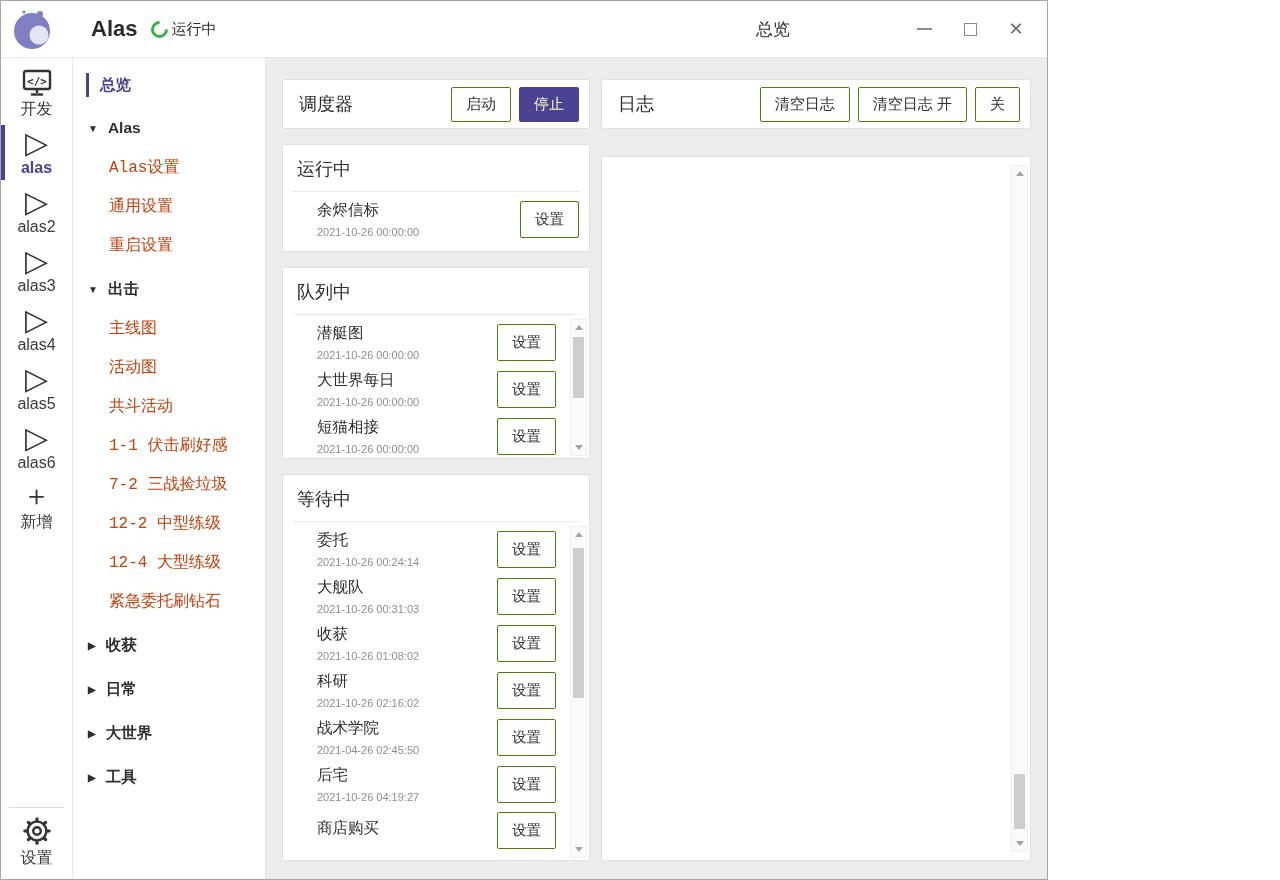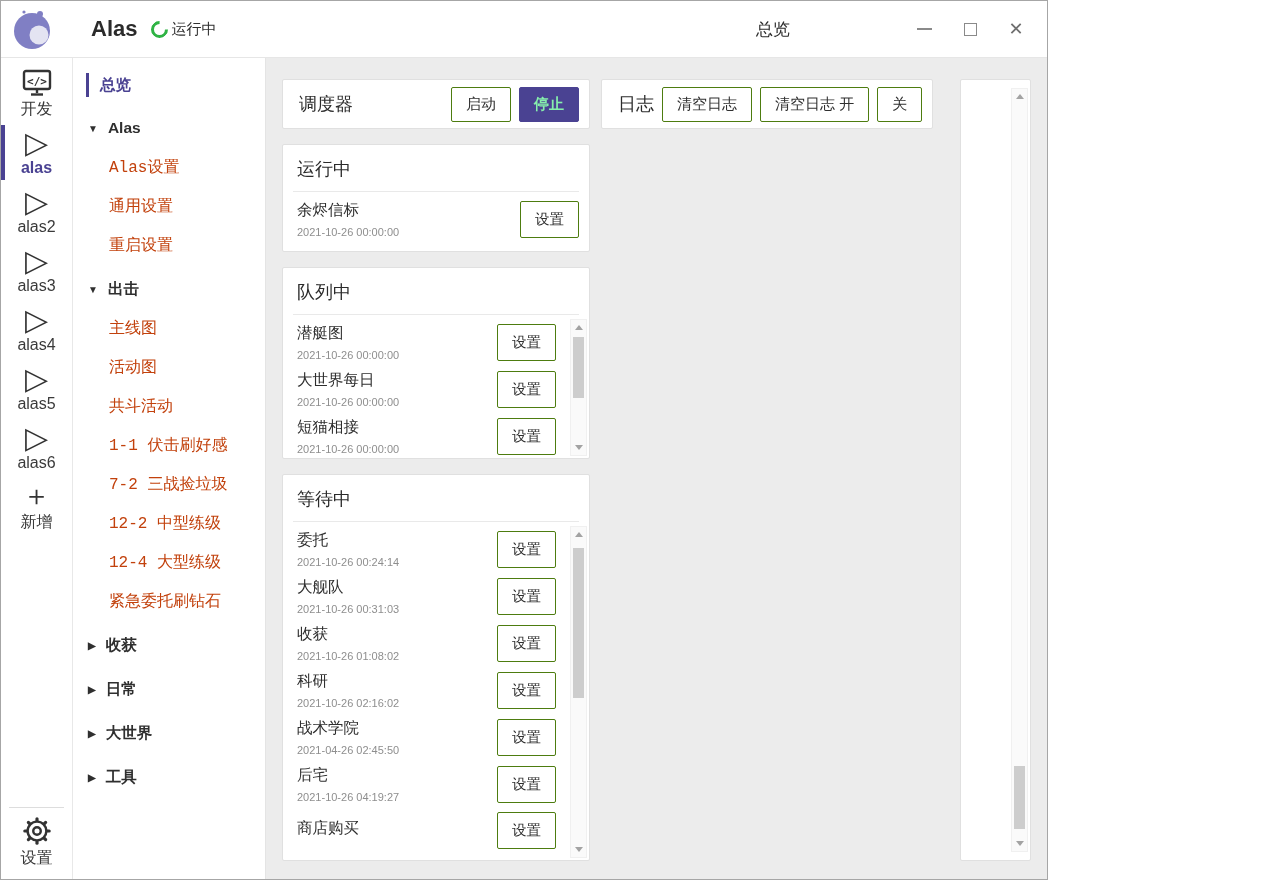--- a/index.html
+++ b/index.html
@@ -58,47 +58,47 @@
   .content { flex:1; min-width:0; background:#ececec; padding:21px 16px 18px;
              display:flex; gap:11px; }
   .card { background:#fff; border:1px solid #e0e0e0; border-radius:2px; }
 
   .sched-col { width:308px; flex:none; display:flex; flex-direction:column; gap:15px; }
   .bar-card { height:50px; flex:none; display:flex; align-items:center;
               padding:0 10px 0 16px; gap:8px; }
   .bar-title { flex:1; font-size:18px; color:#2b2b2b; }
   .btn { background:#fff; border:1px solid #4d7c0f; color:#2f2f2f; font-size:15px;
          padding:7px 14px; border-radius:2px; font-family:inherit; cursor:pointer; }
-  .btn.primary { background:#4a4292; border-color:#4a4292; color:#86efac;font-weight:bold; }
+  .btn.primary { background:#4a4292; border-color:#4a4292; color:#fef9c3; }
   .btn.small { padding:8px 14px; font-size:14.5px; margin-right:10px; }
 
   .card-title { font-size:18px; color:#2b2b2b; padding:12px 14px 10px; }
   .card-divider { height:1px; background:#e9e9e9; margin:0 10px; }
   .running-card { flex:none; padding-bottom:10px; }
   .pending-card { height:192px; flex:none; display:flex; flex-direction:column; overflow:hidden; }
   .waiting-card { flex:1; display:flex; flex-direction:column; overflow:hidden; }
 
   .task-area { flex:1; display:flex; overflow:hidden; padding:2px 0 0 14px; min-height:0; }
-  .task-list { flex:1; min-width:0; overflow:hidden; }
+  .task-list { flex:1; min-width:0; overflow:hidden;margin-left:20px; }
   .task-row { display:flex; align-items:center; padding:6px 0 3px; }
   .task-info { flex:1; min-width:0; }
   .task-name { font-size:15.5px; color:#2e2e2e; margin-bottom:5px; }
   .task-time { font-size:11px; color:#8e8e8e; }
 
   .rail { width:17px; flex:none; display:flex; flex-direction:column;
           background:#fafafa; border:1px solid #f0f0f0; margin:2px 2px 2px 4px; }
   .rail-arrow { height:15px; flex:none; display:flex; align-items:center; justify-content:center; }
   .arr-up { width:0; height:0; border-left:4px solid transparent; border-right:4px solid transparent;
             border-bottom:5px solid #a3a3a3; }
   .arr-down { width:0; height:0; border-left:4px solid transparent; border-right:4px solid transparent;
             border-top:5px solid #a3a3a3; }
   .rail-track { flex:1; position:relative; }
   .rail-thumb { position:absolute; left:2px; right:2px; background:#cdcdcd; }
 
-  .log-col { flex:1; min-width:0; display:flex; flex-direction:row; gap:27px; }
+  .log-col { flex:1; min-width:0; display:flex; flex-direction:column; gap:27px; }
   .log-body { flex:1; display:flex; overflow:hidden; padding:6px 0 6px 10px; min-height:0; }
   .log-lines { flex:1; min-width:0; overflow:hidden;
                font-family:"DejaVu Sans Mono","Liberation Mono",monospace;
                font-size:13px; line-height:19.7px; color:#3a3a3a; white-space:pre; }
   .log-line { white-space:pre; }
 </style>
 </head>
 <body>
 
 <div class="window">

